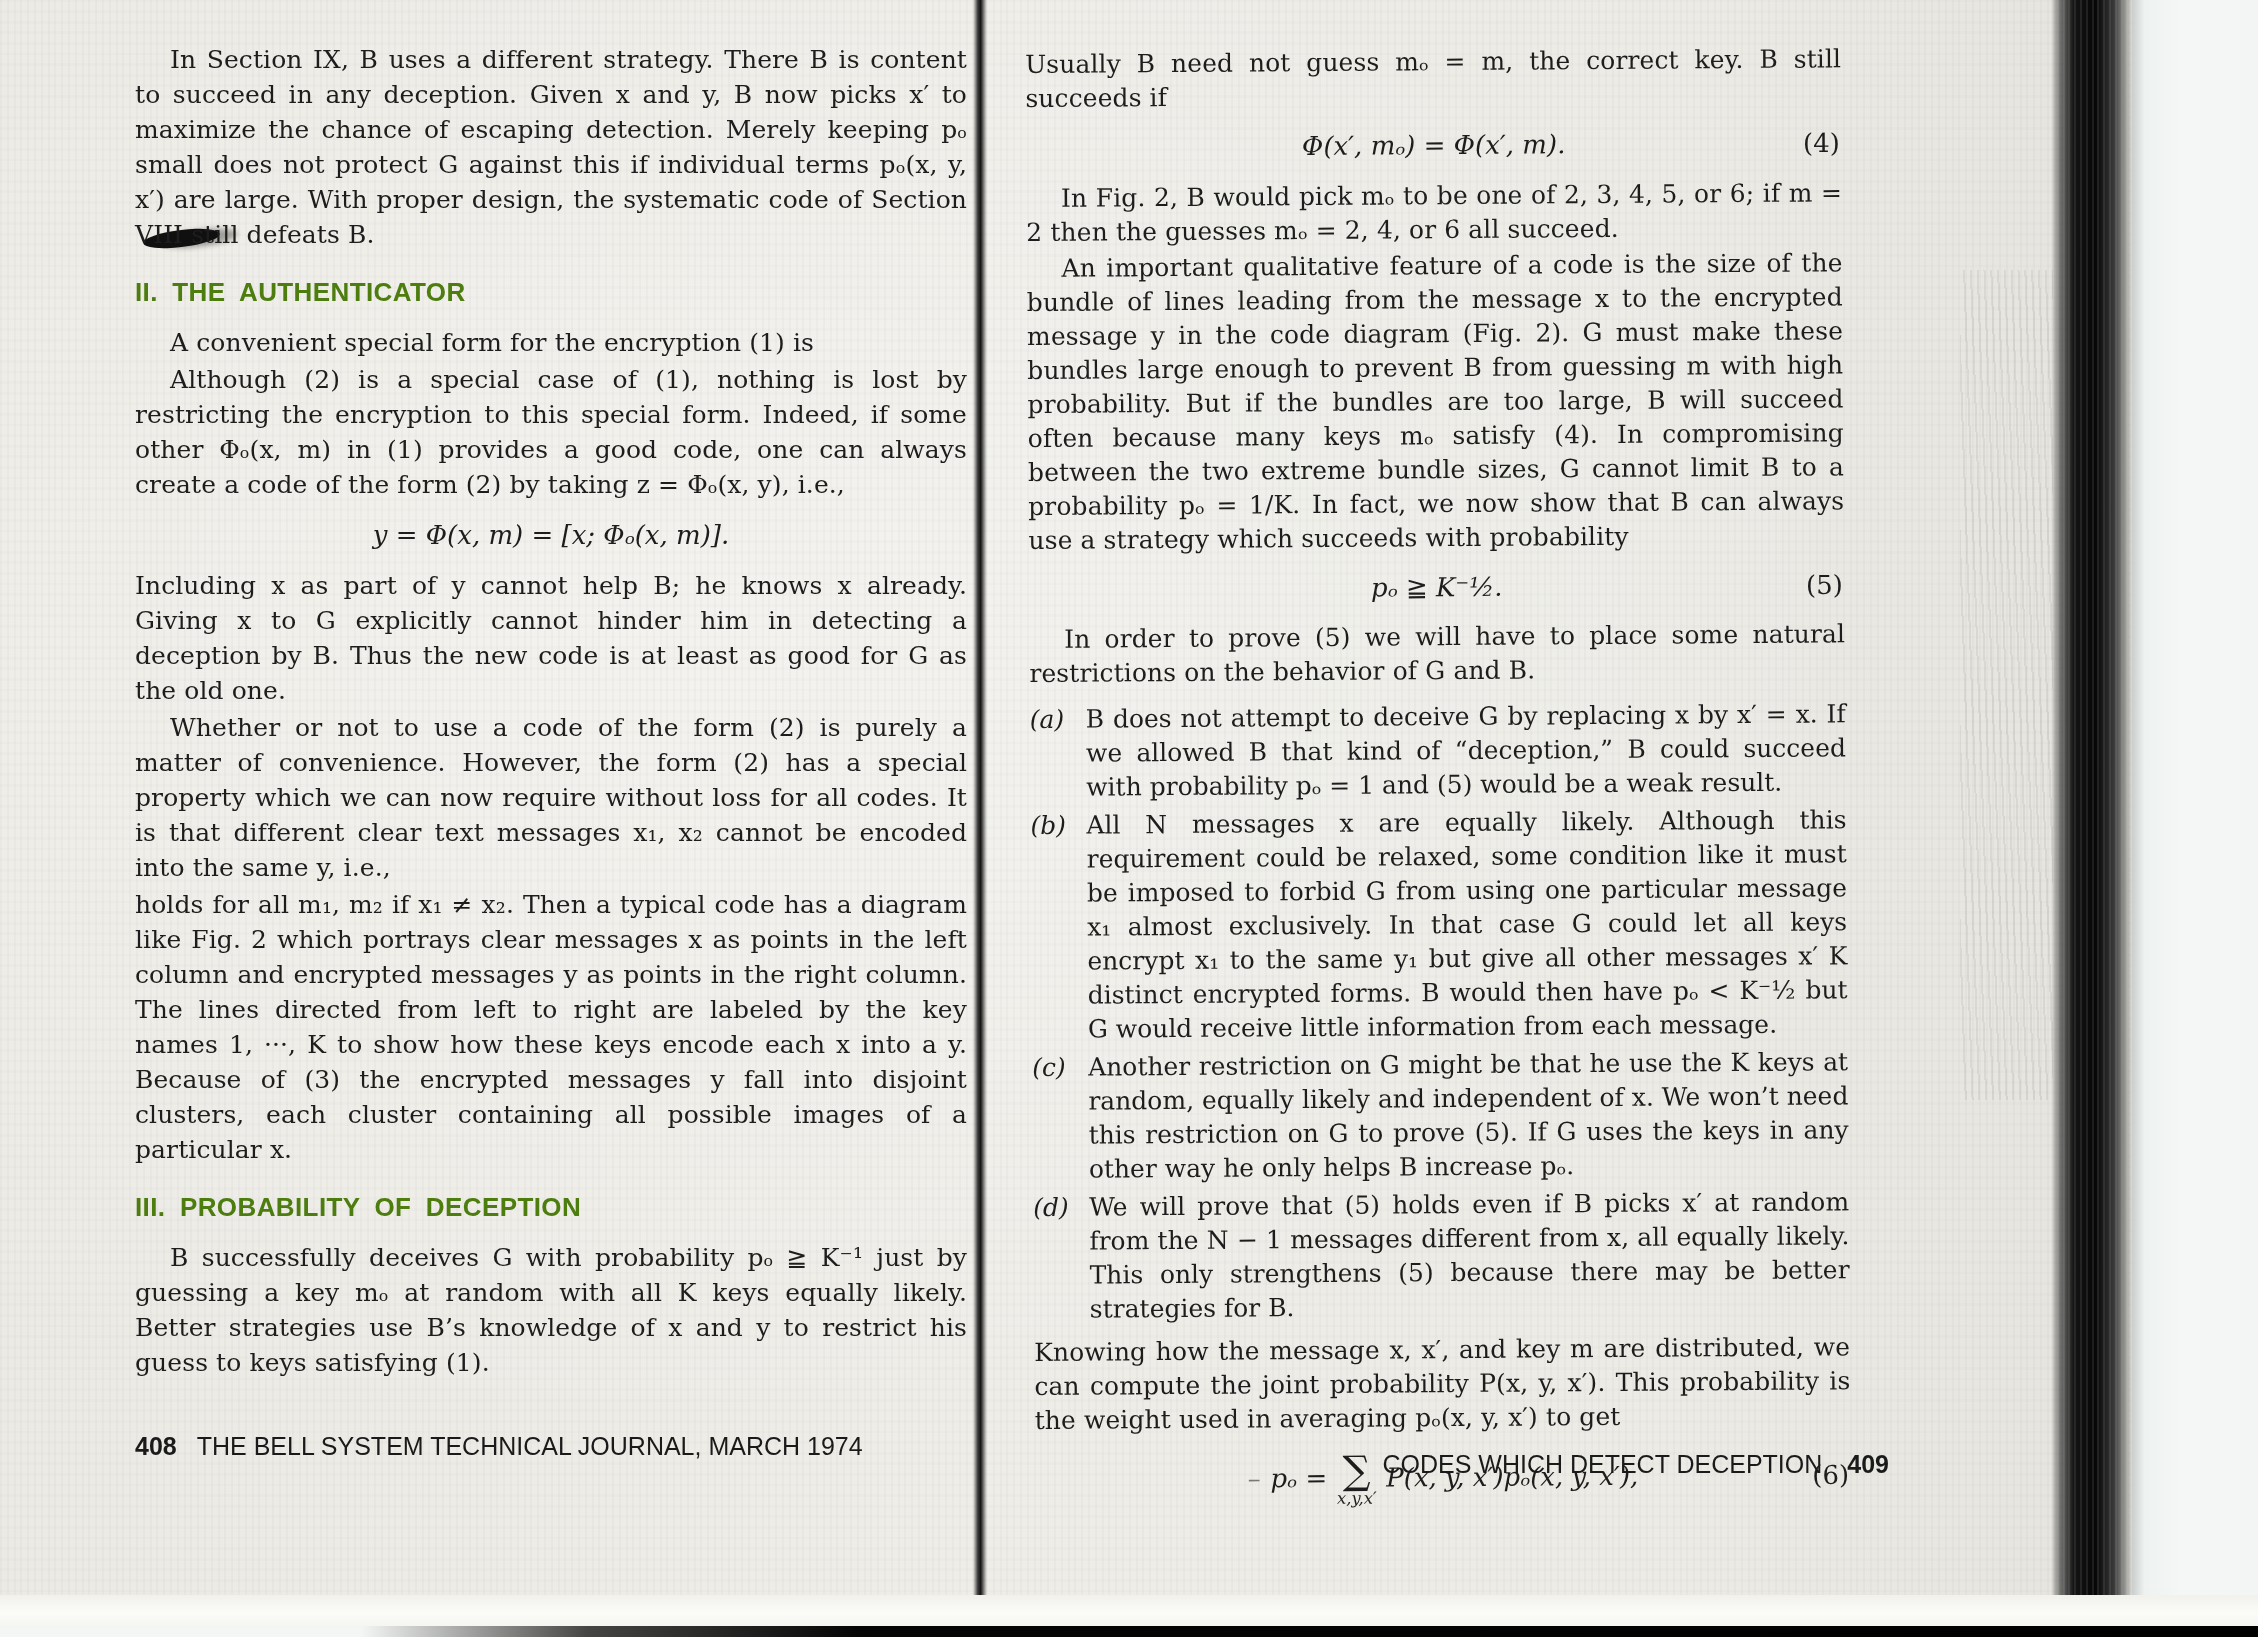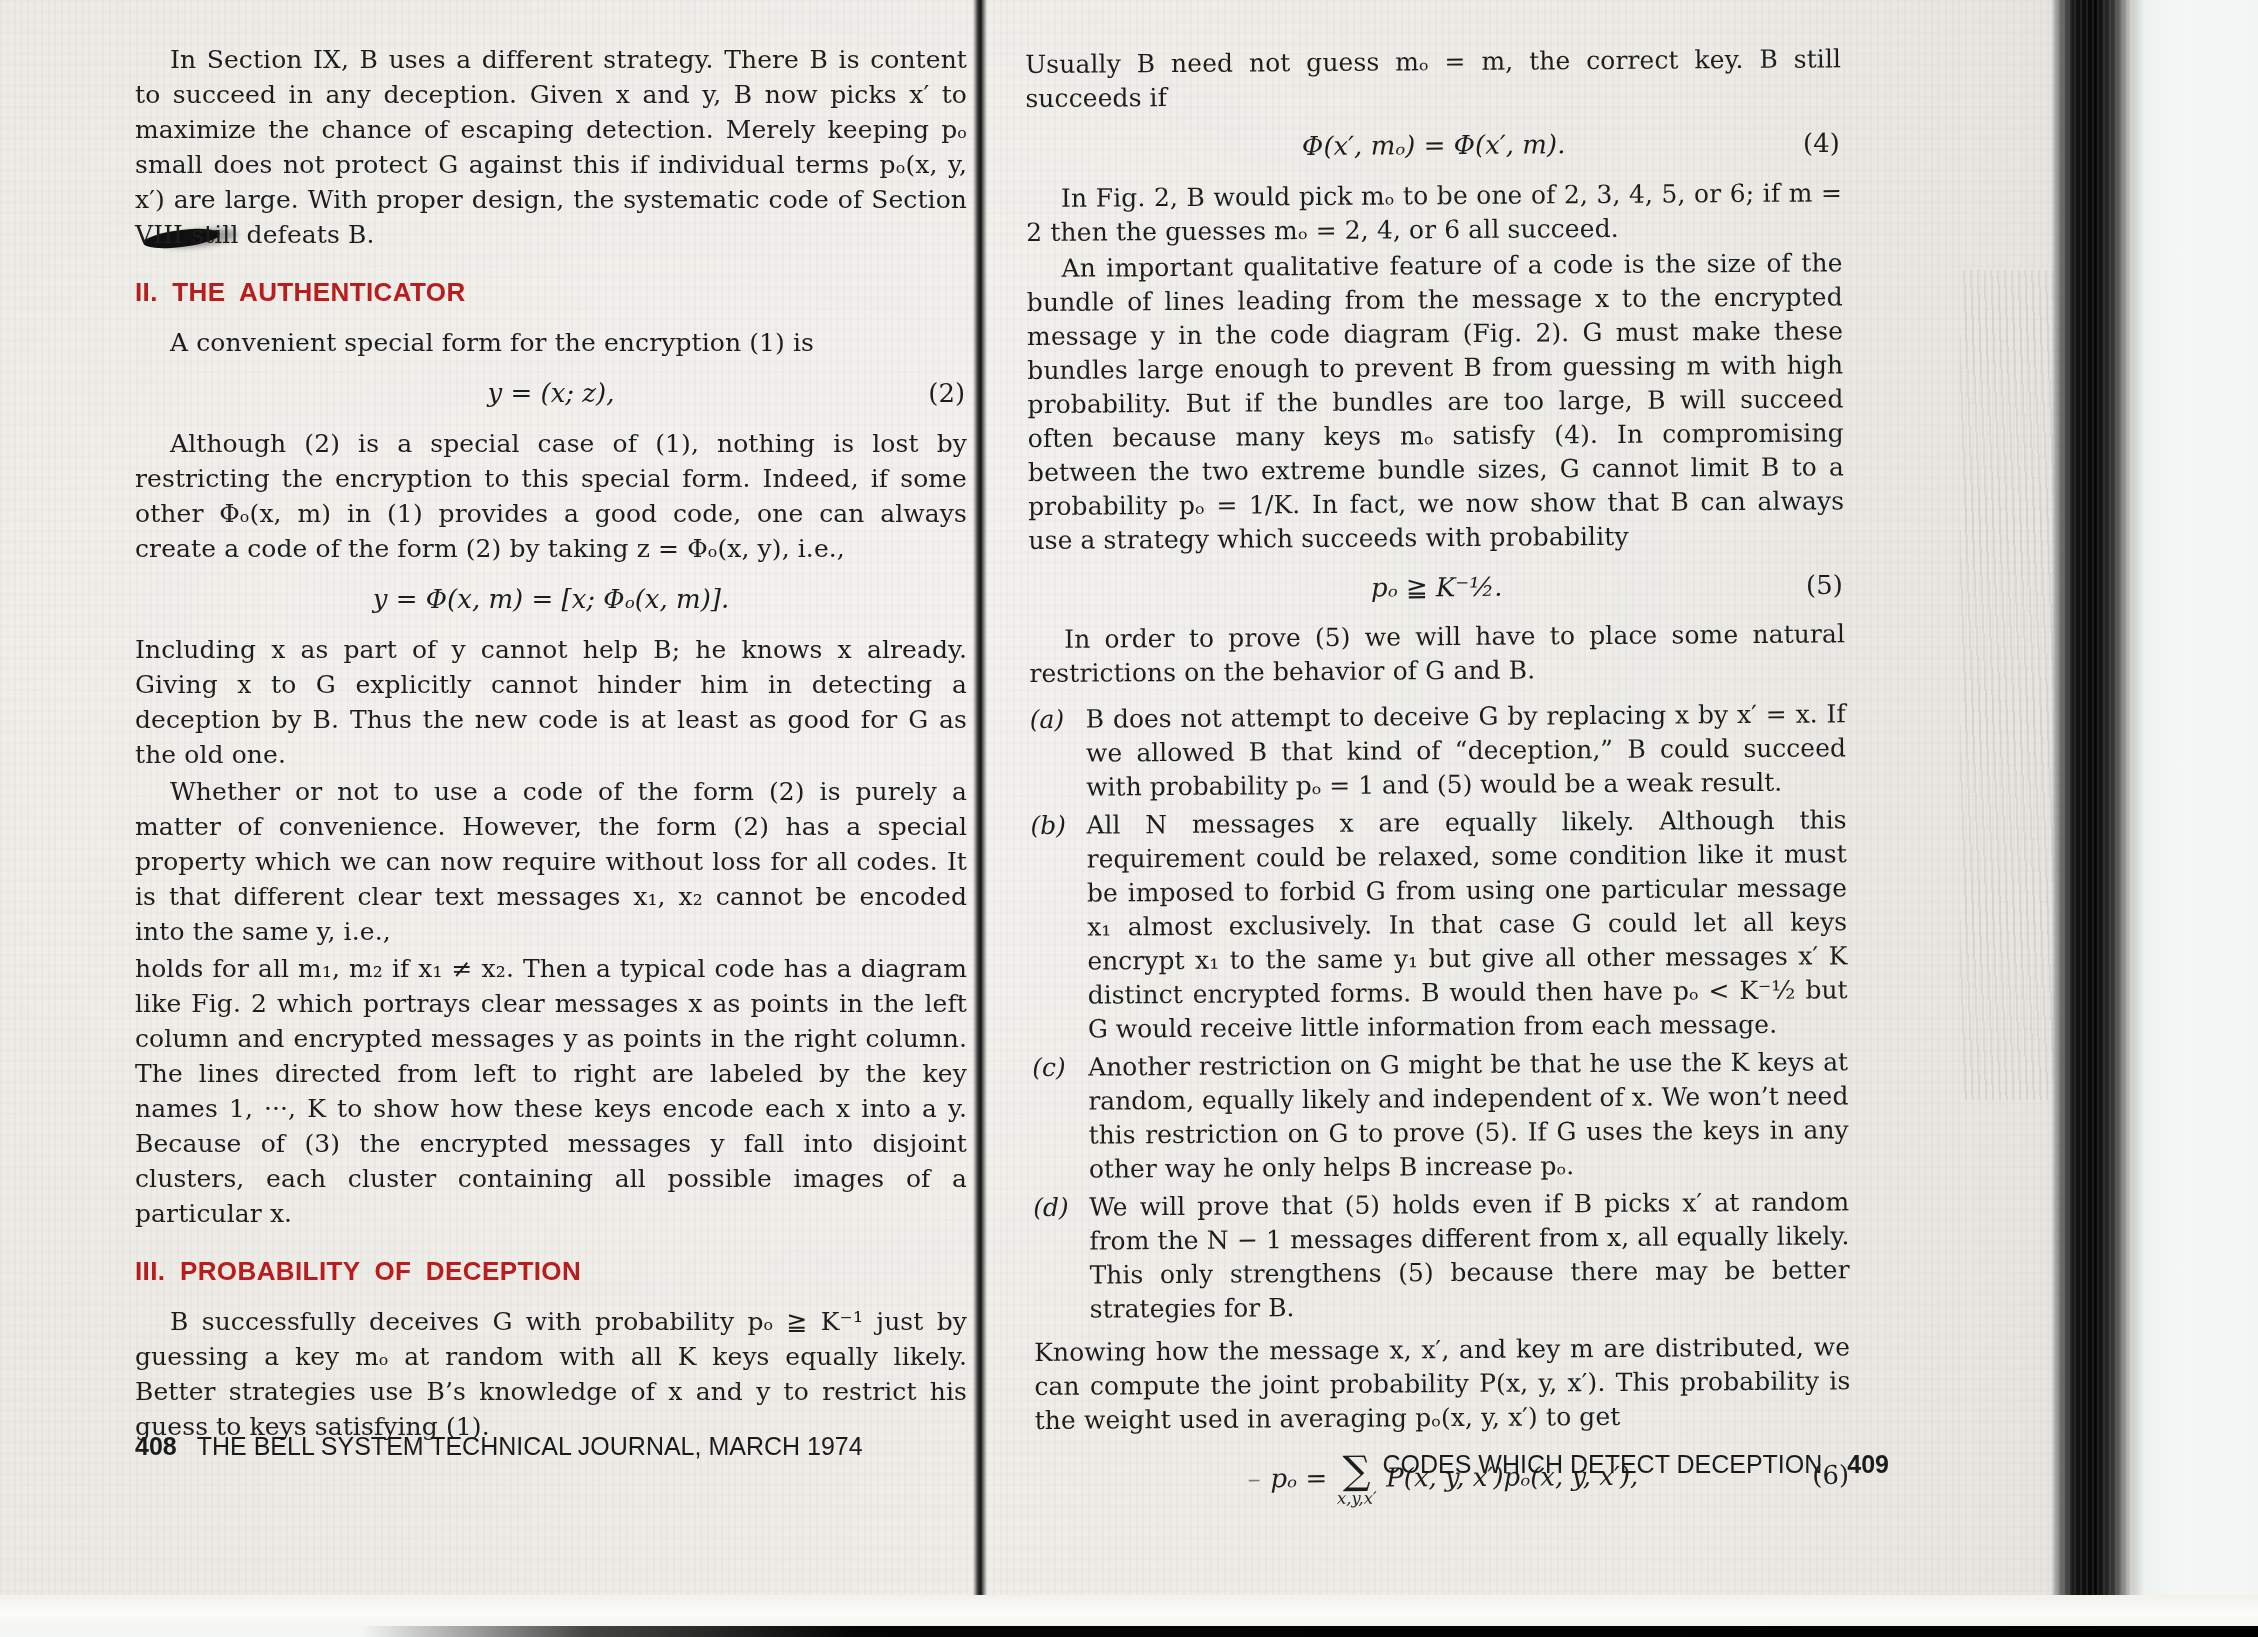--- a/index.html
+++ b/index.html
@@ -91,21 +91,21 @@
   .page-right p { line-height: 34px; }
   .indent { text-indent: 35px; }
 
   .sec-heading {
     font-family: "Liberation Sans", sans-serif;
     font-weight: bold;
     font-size: 26px;
     letter-spacing: 0.4px;
     word-spacing: 6.8px;
     margin: 25px 0 17.4px 0;
-    color: #b91c1c;
+    color: #4d7c0f;
   }
 
   .equation {
     position: relative;
     text-align: center;
     font-style: italic;
     font-size: 26px;
     margin: 15.4px 0 15.4px 0;
     line-height: 35px;
   }
@@ -166,24 +166,20 @@
 <div class="ink-smudge"></div>
 
 <div class="page-col page-left">
 
   <p class="indent">In Section IX, B uses a different strategy. There B is content to succeed in any deception. Given x and y, B now picks x′ to maximize the chance of escaping detection. Merely keeping pₒ small does not protect G against this if individual terms pₒ(x, y, x′) are large. With proper design, the systematic code of Section VIII still defeats B.</p>
 
   <div class="sec-heading">II. THE AUTHENTICATOR</div>
 
   <p class="indent">A convenient special form for the encryption (1) is</p>
 
-  <div class="equation">
-    <span>y = (x; z),</span>
-    <span class="eq-num">(2)</span>
-  </div>
 
 
   <p class="indent">Although (2) is a special case of (1), nothing is lost by restricting the encryption to this special form. Indeed, if some other Φₒ(x, m) in (1) provides a good code, one can always create a code of the form (2) by taking z = Φₒ(x, y), i.e.,</p>
 
   <div class="equation">
     <span>y = Φ(x, m) = [x; Φₒ(x, m)].</span>
   </div>
 
   <p>Including x as part of y cannot help B; he knows x already. Giving x to G explicitly cannot hinder him in detecting a deception by B. Thus the new code is at least as good for G as the old one.</p>
 

